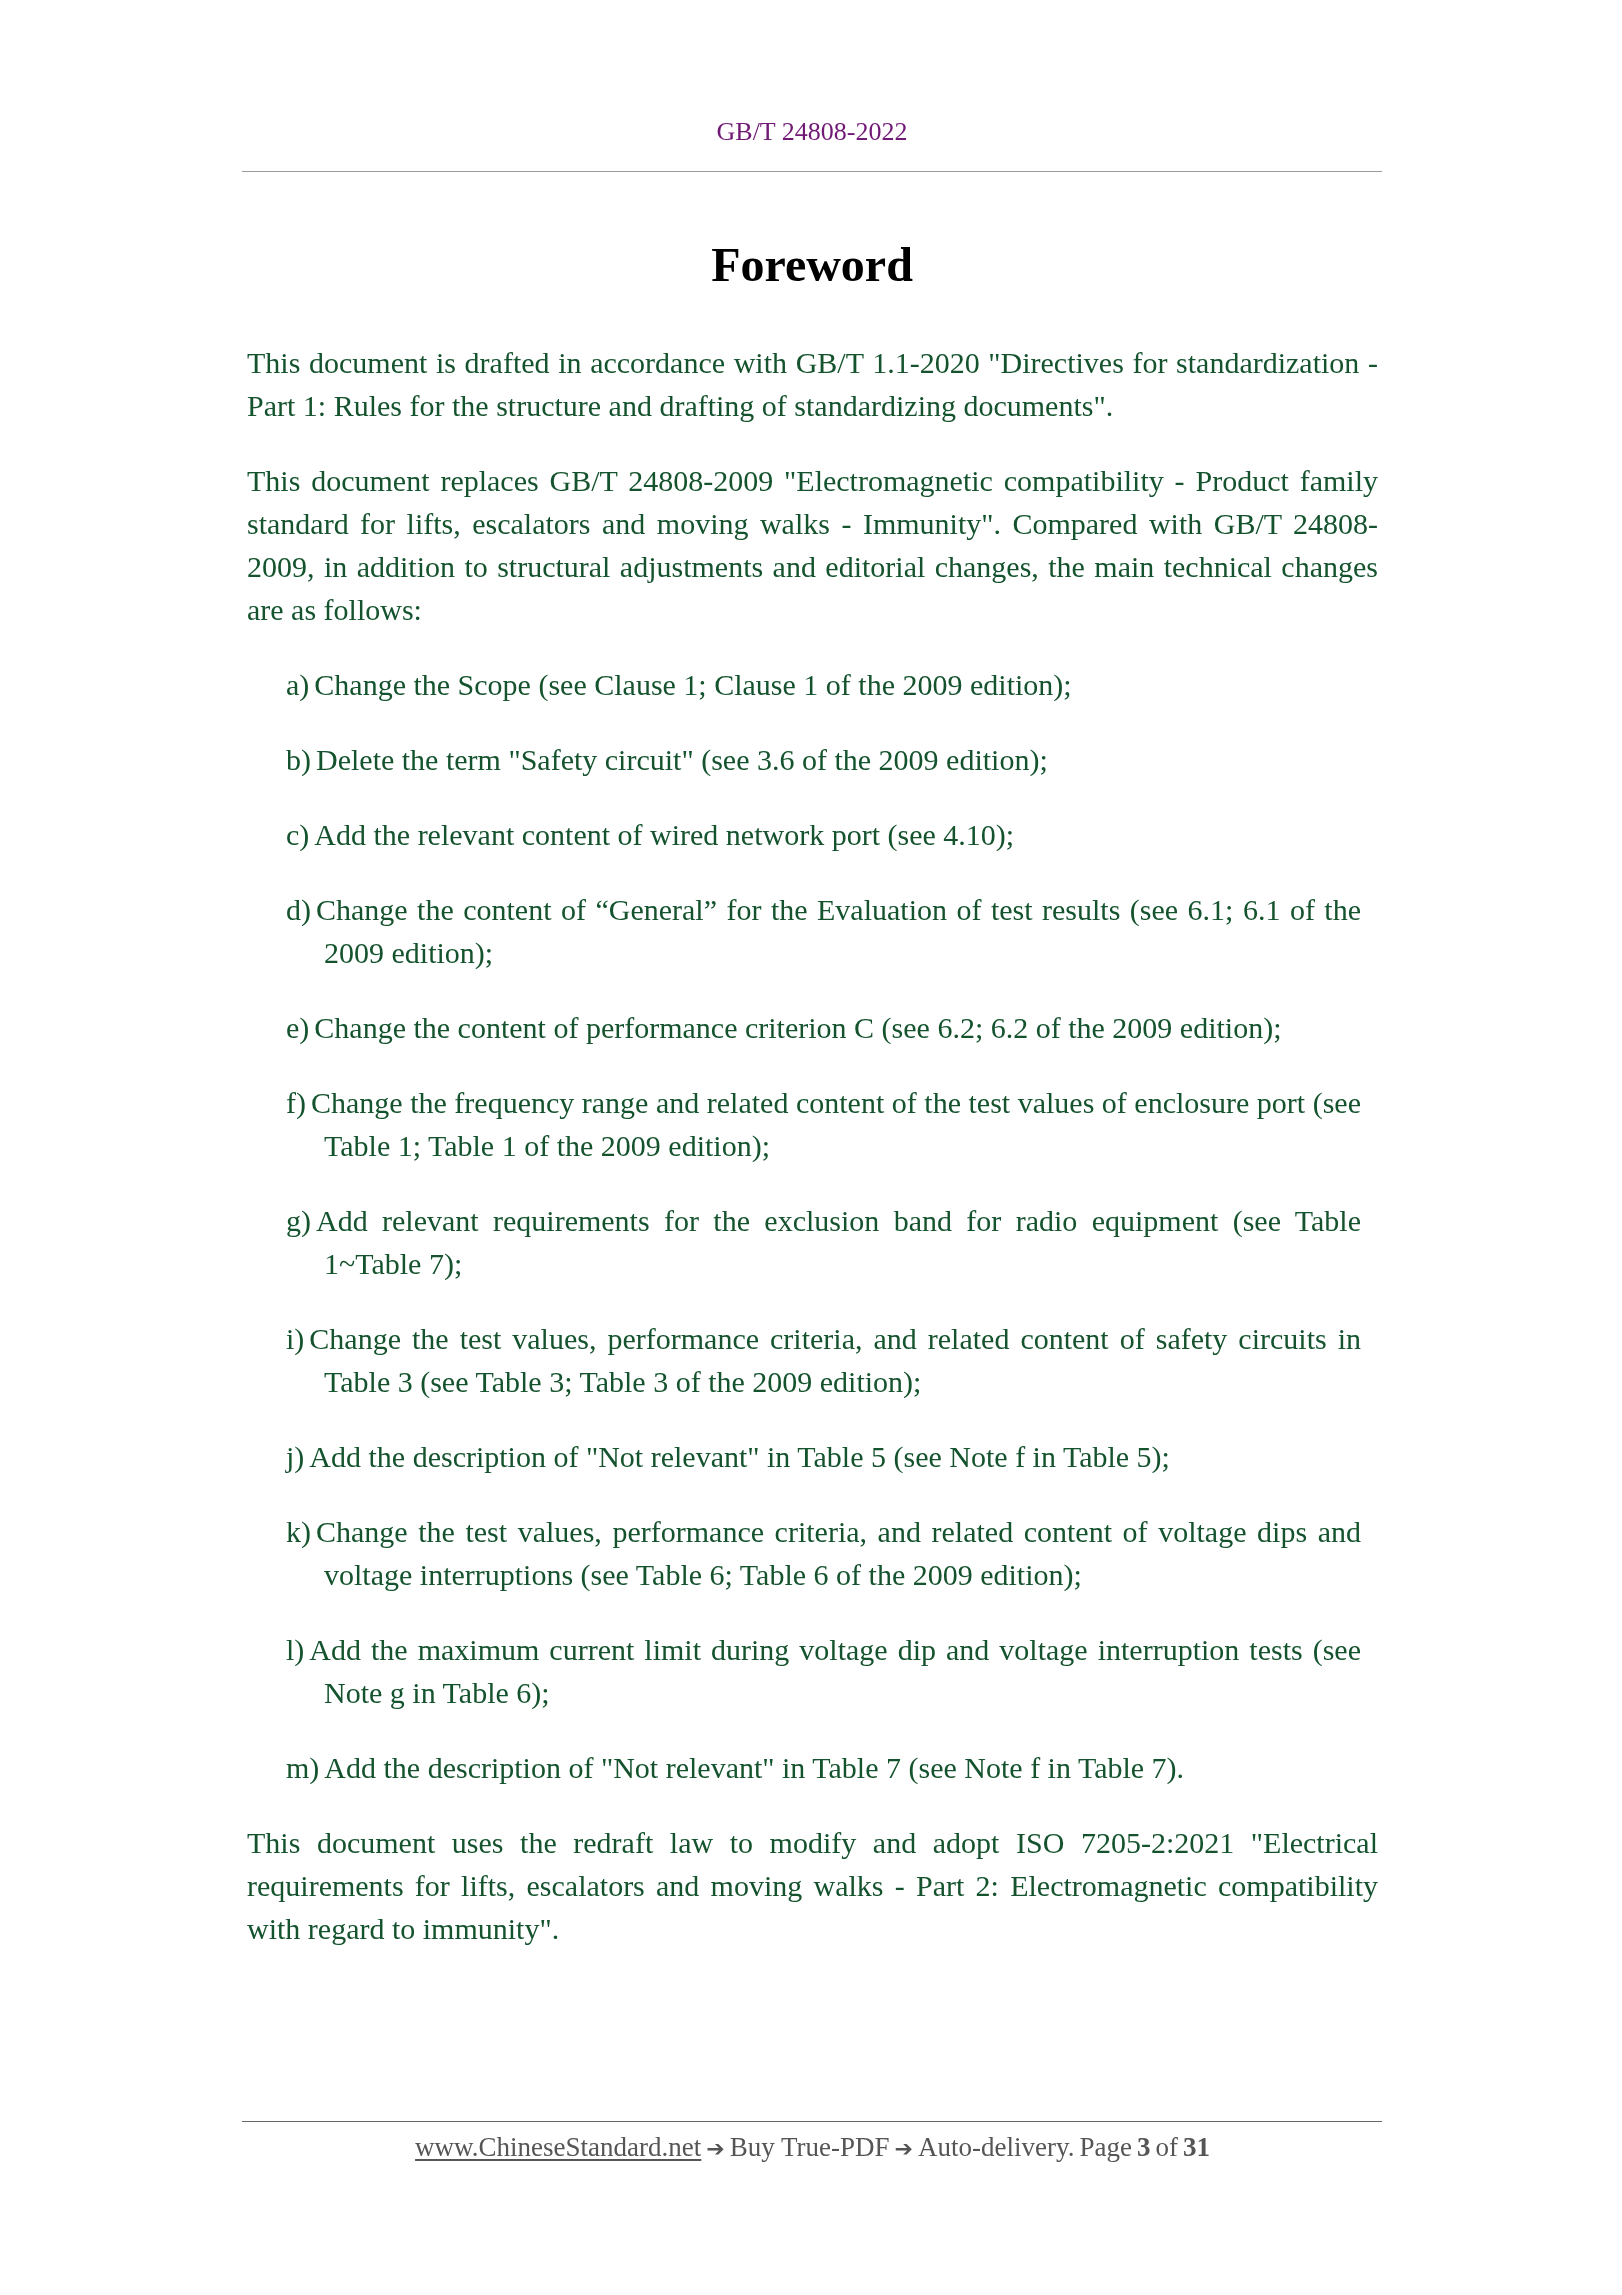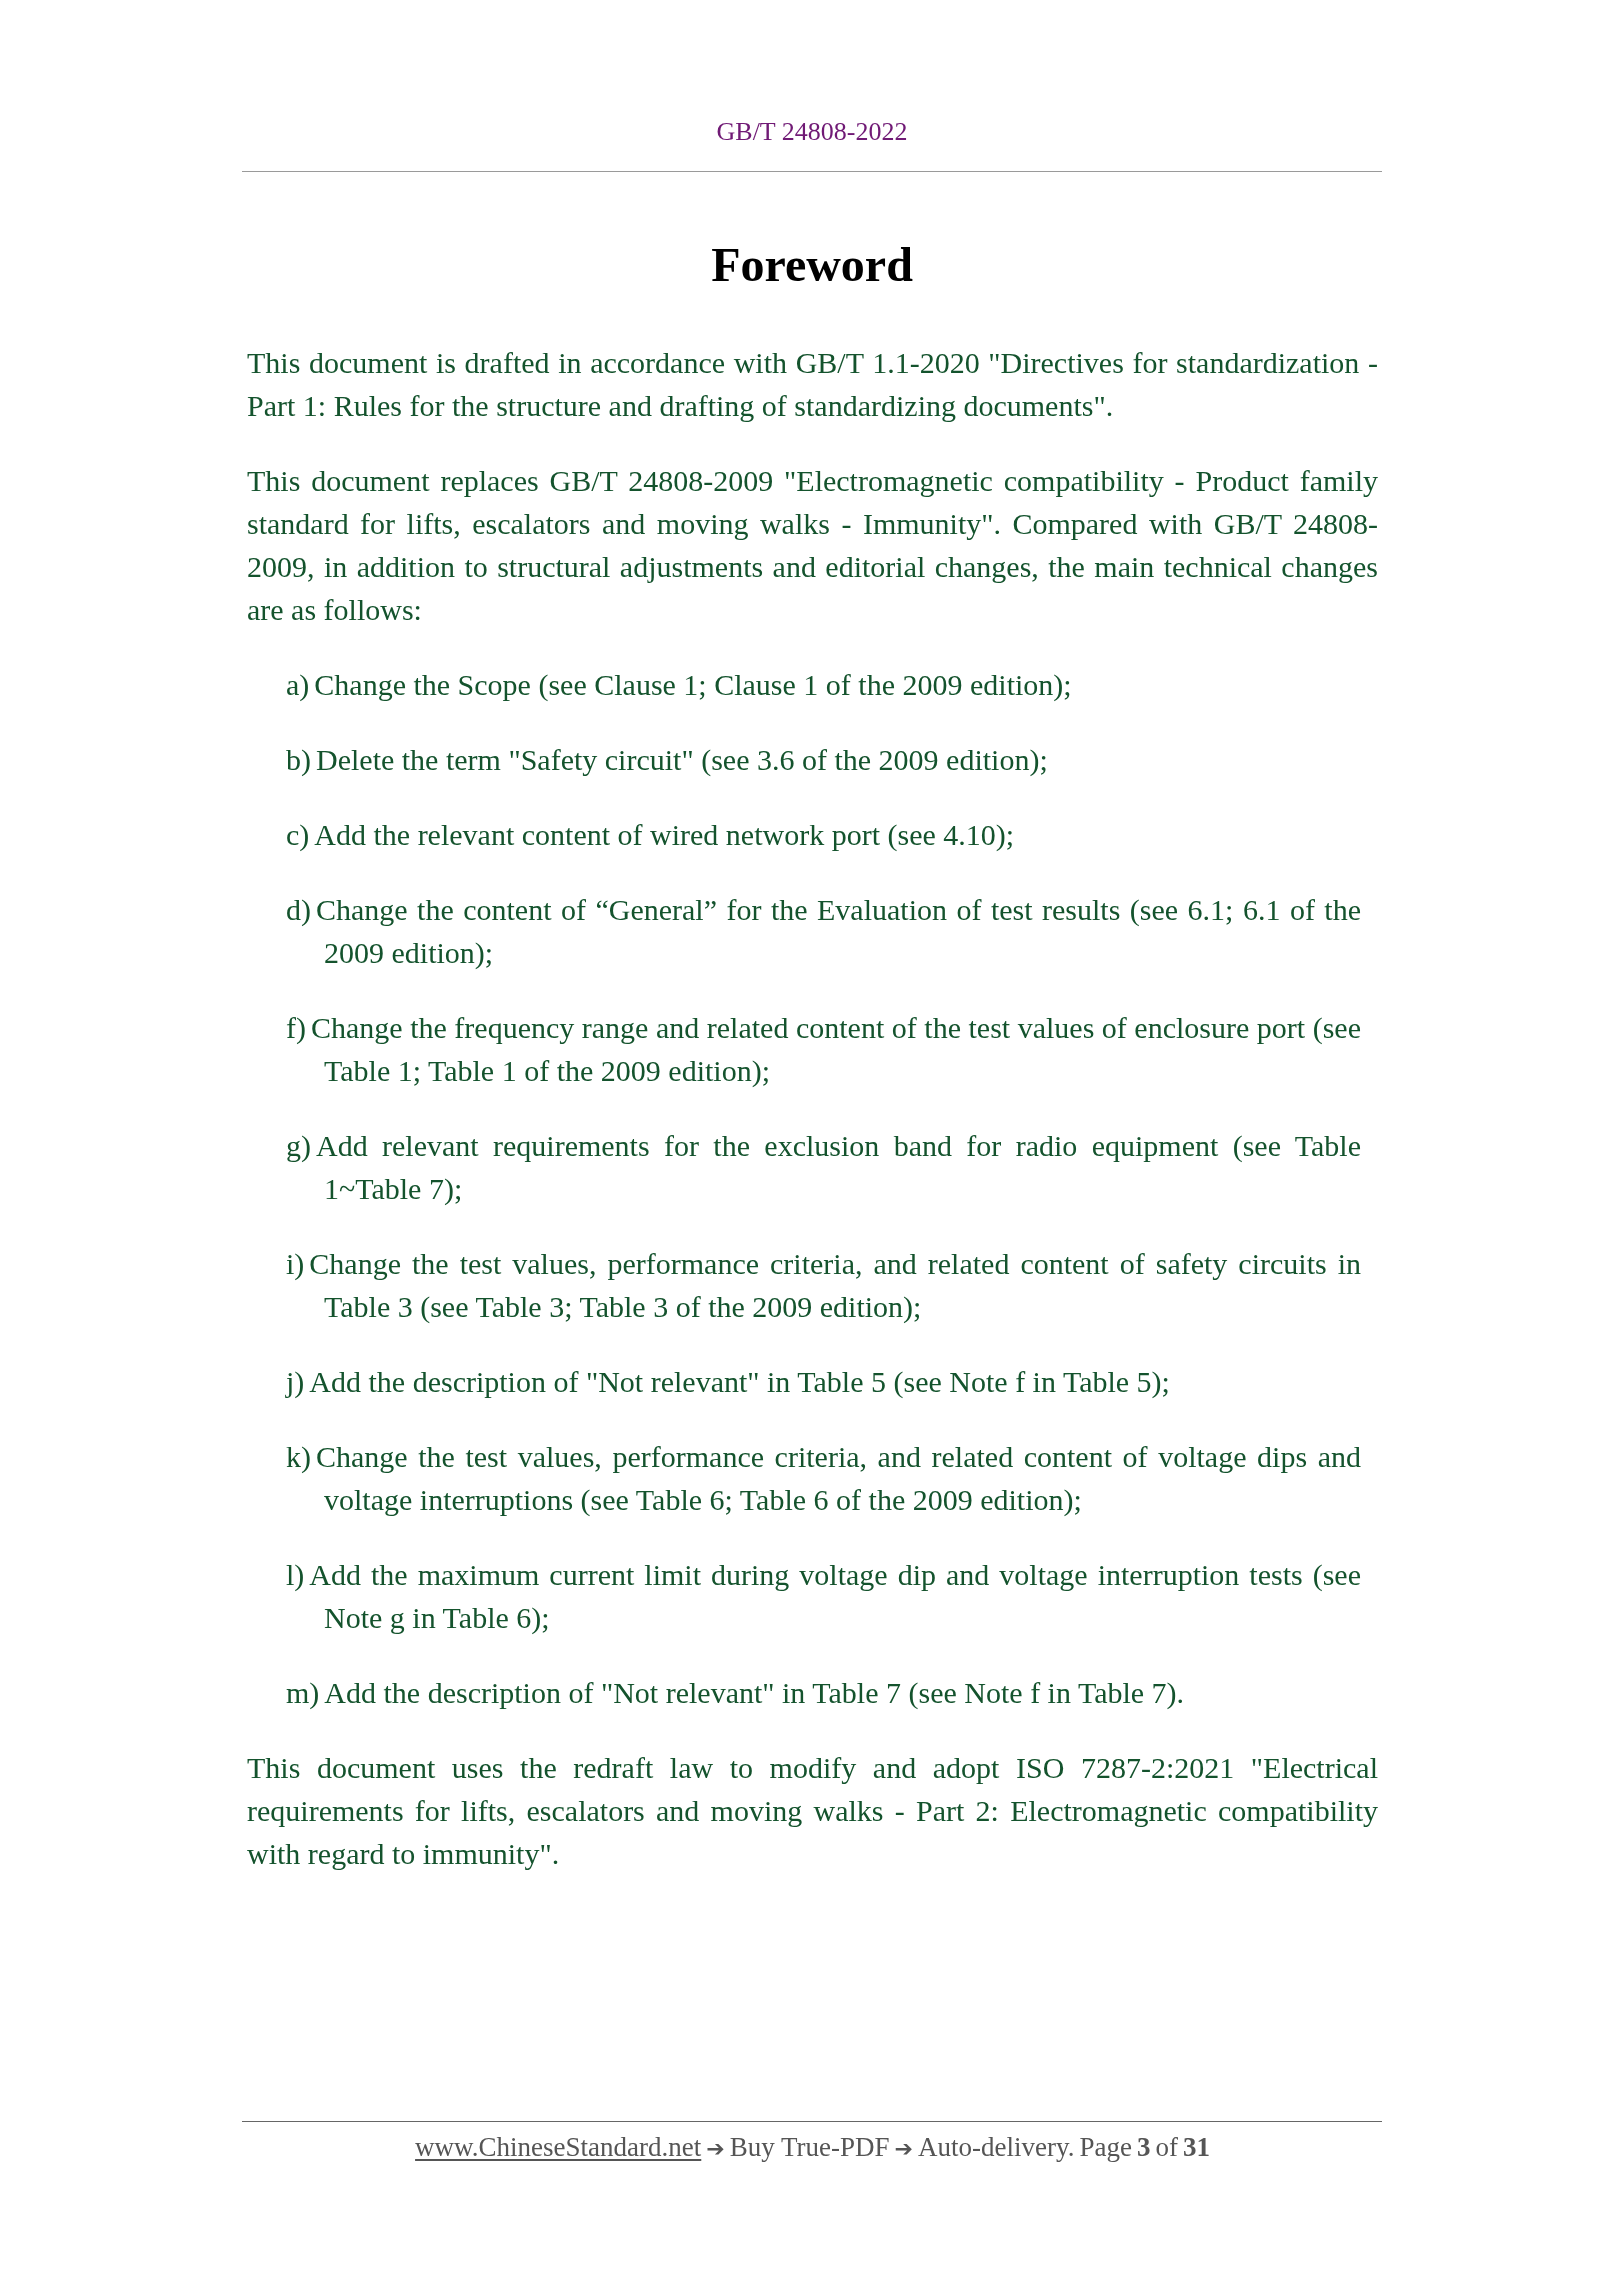--- a/index.html
+++ b/index.html
@@ -127,30 +127,31 @@
 
 <div class="body-content">
   <p class="para">This document is drafted in accordance with GB/T 1.1-2020 "Directives for standardization - Part 1: Rules for the structure and drafting of standardizing documents".</p>
   <p class="para">This document replaces GB/T 24808-2009 "Electromagnetic compatibility - Product family standard for lifts, escalators and moving walks - Immunity". Compared with GB/T 24808-2009, in addition to structural adjustments and editorial changes, the main technical changes are as follows:</p>
 
   <ul class="change-list">
     <li class="change-item"><span class="marker">a)</span><span>Change the Scope (see Clause 1; Clause 1 of the 2009 edition);</span></li>
     <li class="change-item"><span class="marker">b)</span><span>Delete the term "Safety circuit" (see 3.6 of the 2009 edition);</span></li>
     <li class="change-item"><span class="marker">c)</span><span>Add the relevant content of wired network port (see 4.10);</span></li>
     <li class="change-item"><span class="marker">d)</span><span>Change the content of “General” for the Evaluation of test results (see 6.1; 6.1 of the 2009 edition);</span></li>
+    <li class="change-item"><span class="marker">e)</span><span>Change the content of performance criterion C (see 6.2; 6.2 of the 2009 edition);</span></li>
     <li class="change-item"><span class="marker">f)</span><span>Change the frequency range and related content of the test values of enclosure port (see Table 1; Table 1 of the 2009 edition);</span></li>
     <li class="change-item"><span class="marker">g)</span><span>Add relevant requirements for the exclusion band for radio equipment (see Table 1~Table 7);</span></li>
     <li class="change-item"><span class="marker">i)</span><span>Change the test values, performance criteria, and related content of safety circuits in Table 3 (see Table 3; Table 3 of the 2009 edition);</span></li>
     <li class="change-item"><span class="marker">j)</span><span>Add the description of "Not relevant" in Table 5 (see Note f in Table 5);</span></li>
     <li class="change-item"><span class="marker">k)</span><span>Change the test values, performance criteria, and related content of voltage dips and voltage interruptions (see Table 6; Table 6 of the 2009 edition);</span></li>
     <li class="change-item"><span class="marker">l)</span><span>Add the maximum current limit during voltage dip and voltage interruption tests (see Note g in Table 6);</span></li>
     <li class="change-item"><span class="marker">m)</span><span>Add the description of "Not relevant" in Table 7 (see Note f in Table 7).</span></li>
   </ul>
 
-  <p class="para">This document uses the redraft law to modify and adopt ISO 7287-2:2021 "Electrical requirements for lifts, escalators and moving walks - Part 2: Electromagnetic compatibility with regard to immunity".</p>
+  <p class="para">This document uses the redraft law to modify and adopt ISO 7205-2:2021 "Electrical requirements for lifts, escalators and moving walks - Part 2: Electromagnetic compatibility with regard to immunity".</p>
 </div>
 
 <div class="footer-rule"></div>
 <div class="page-footer">
   <div class="footer-left">
     <a>www.ChineseStandard.net</a><span class="arrow">➔</span><span>Buy True-PDF</span><span class="arrow">➔</span><span>Auto-delivery.</span>
   </div>
   <div class="footer-right">
     <span>Page</span><span class="num">3</span><span>of</span><span class="num">31</span>
   </div>

